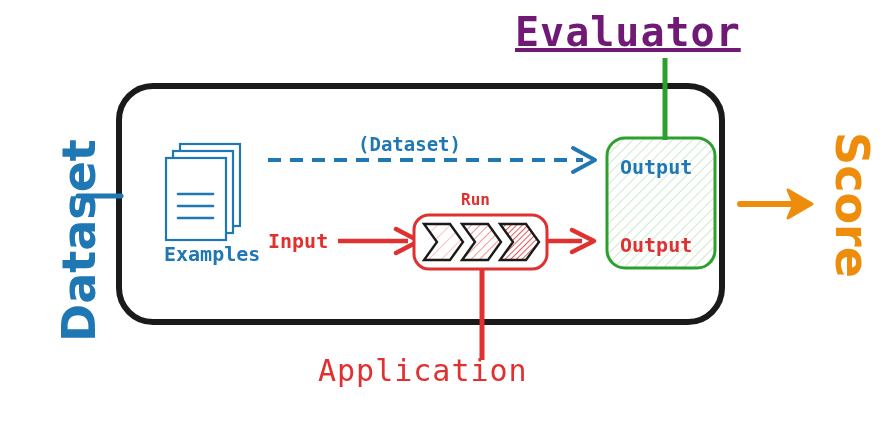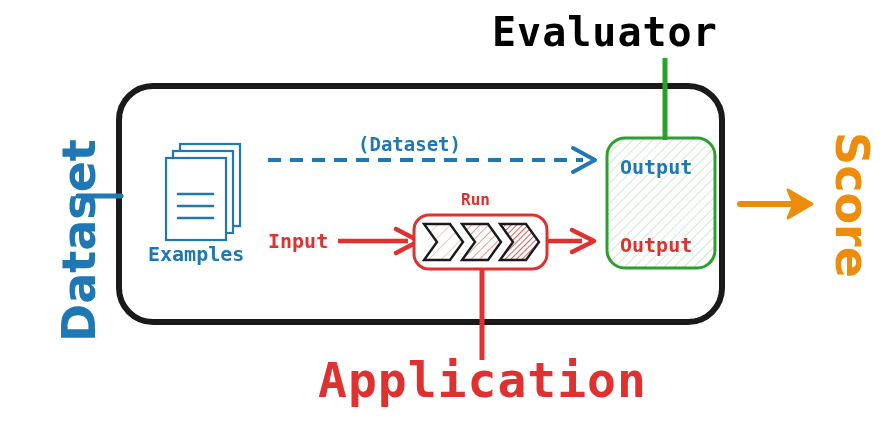--- a/index.html
+++ b/index.html
@@ -52,38 +52,39 @@
     top: 0px;
     width: 200px;
     height: 56px;
     transform-origin: 0 0;
     transform: translate(875px, 132px) rotate(90deg);
     color: #ee8c0b;
     text-align: left;
   }
   
   #label-evaluator {
-    left: 492px;
+    left: 515px;
     top: 12px;
     font-size: 40px;
     font-weight: bold;
-    color: #000000;
+    color: #701a75;
     letter-spacing: 1px;
+    text-decoration: underline;
   }
   #label-application {
     left: 318px;
     top: 356px;
-    font-size: 48px;
-    font-weight: bold;
+    font-size: 30px;
+    font-weight: normal;
     color: #e03131;
     letter-spacing: 1px;
   }
   
   #label-examples {
-    left: 148px;
+    left: 164px;
     top: 244px;
     font-size: 20px;
     font-weight: bold;
     color: #1f77b4;
   }
   #label-optional {
     left: 358px;
     top: 135px;
     font-size: 19px;
     font-weight: bold;

